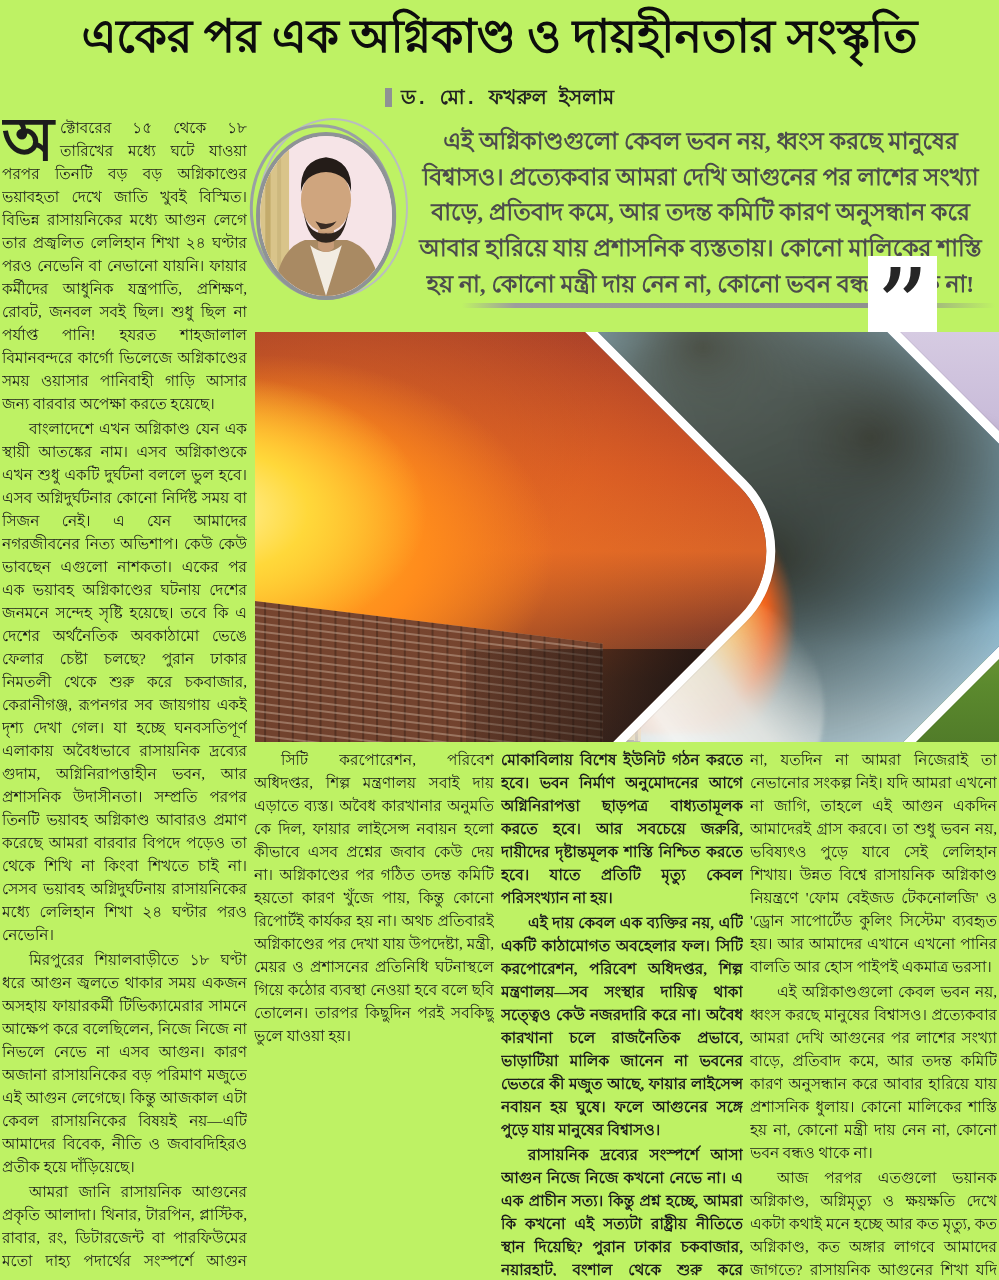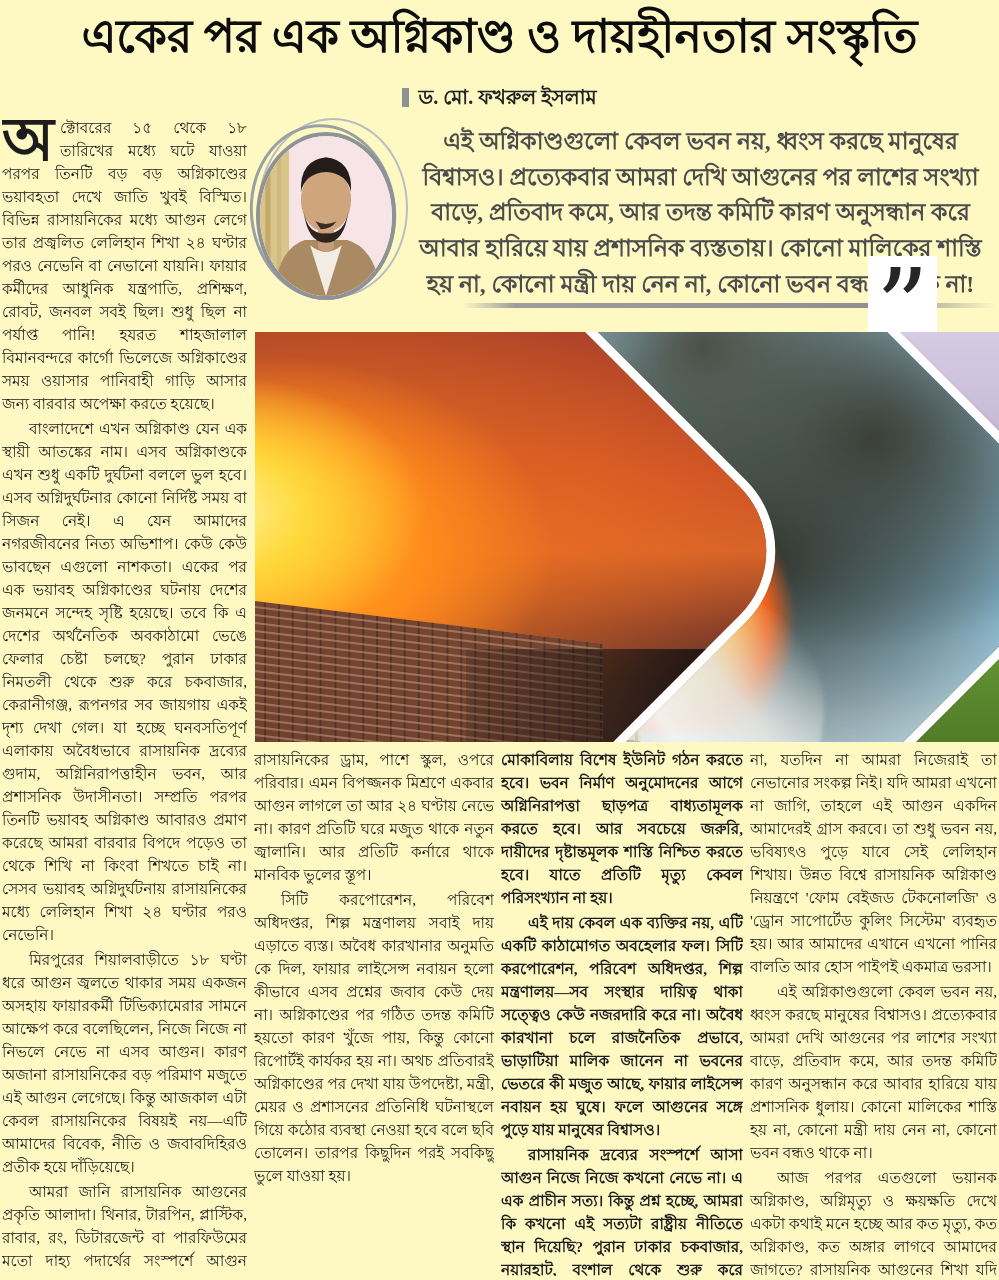--- a/index.html
+++ b/index.html
@@ -1,24 +1,24 @@
 <!DOCTYPE html>
 <html lang="bn"><head>
 <meta charset="utf-8">
 <style>
   html,body{margin:0;padding:0;background:#ffffff;}
   body{width:999px;height:1280px;position:relative;overflow:hidden;
        font-family:"Liberation Serif","DejaVu Serif",serif;color:#1b1b1b;}
-  .page{position:absolute;inset:0;background:#fef9c3;}
+  .page{position:absolute;inset:0;background:#bef264;}
 
   
   .headline{position:absolute;left:0;top:6px;width:999px;text-align:center;
             font-size:46px;line-height:1.35;font-weight:700;color:#0d0d0d;margin:0;}
   .byline{position:absolute;left:0;top:82px;width:999px;text-align:center;
-          font-size:20px;font-weight:700;color:#222;}
+          font-size:20px;font-weight:700;color:#222;font-family:Liberation Mono, monospace;}
   .byline-bar{display:inline-block;width:7px;height:19px;background:#8f9294;
               margin-right:9px;vertical-align:-3px;}
 
   
   .portrait{position:absolute;left:250px;top:124px;width:146px;height:176px;}
   .portrait .ring{position:absolute;inset:0;border-radius:50%;
                   border:3px solid #9aa0a4;transform:rotate(-6deg);}
   .portrait .ring2{position:absolute;left:8px;top:-6px;width:146px;height:176px;
                    border-radius:50%;border:2px solid #b9bdbf;}
   .portrait .photo{position:absolute;left:6px;top:8px;width:132px;height:160px;
@@ -181,21 +181,20 @@
     <div>
 
     <p class="para">বাংলাদেশে এখন অগ্নিকাণ্ড যেন এক স্থায়ী আতঙ্কের নাম। এসব অগ্নিকাণ্ডকে এখন শুধু একটি দুর্ঘটনা বললে ভুল হবে। এসব অগ্নিদুর্ঘটনার কোনো নির্দিষ্ট সময় বা সিজন নেই। এ যেন আমাদের নগরজীবনের নিত্য অভিশাপ। কেউ কেউ ভাবছেন এগুলো নাশকতা। একের পর এক ভয়াবহ অগ্নিকাণ্ডের ঘটনায় দেশের জনমনে সন্দেহ সৃষ্টি হয়েছে। তবে কি এ দেশের অর্থনৈতিক অবকাঠামো ভেঙে ফেলার চেষ্টা চলছে? পুরান ঢাকার নিমতলী থেকে শুরু করে চকবাজার, কেরানীগঞ্জ, রূপনগর সব জায়গায় একই দৃশ্য দেখা গেল। যা হচ্ছে ঘনবসতিপূর্ণ এলাকায় অবৈধভাবে রাসায়নিক দ্রব্যের গুদাম, অগ্নিনিরাপত্তাহীন ভবন, আর প্রশাসনিক উদাসীনতা। সম্প্রতি পরপর তিনটি ভয়াবহ অগ্নিকাণ্ড আবারও প্রমাণ করেছে আমরা বারবার বিপদে পড়েও তা থেকে শিখি না কিংবা শিখতে চাই না। সেসব ভয়াবহ অগ্নিদুর্ঘটনায় রাসায়নিকের মধ্যে লেলিহান শিখা ২৪ ঘণ্টার পরও নেভেনি।</p>
         <p class="para">মিরপুরের শিয়ালবাড়ীতে ১৮ ঘণ্টা ধরে আগুন জ্বলতে থাকার সময় একজন অসহায় ফায়ারকর্মী টিভিক্যামেরার সামনে আক্ষেপ করে বলেছিলেন, নিজে নিজে না নিভলে নেভে না এসব আগুন। কারণ অজানা রাসায়নিকের বড় পরিমাণ মজুতে এই আগুন লেগেছে। কিন্তু আজকাল এটা কেবল রাসায়নিকের বিষয়ই নয়—এটি আমাদের বিবেক, নীতি ও জবাবদিহিরও প্রতীক হয়ে দাঁড়িয়েছে।</p>
         <p class="para">আমরা জানি রাসায়নিক আগুনের প্রকৃতি আলাদা। থিনার, টারপিন, প্লাস্টিক, রাবার, রং, ডিটারজেন্ট বা পারফিউমের মতো দাহ্য পদার্থের সংস্পর্শে আগুন পড়লে পানি তা নেভাতে পারে না। বরং আরো গতি ছড়িয়ে দেয়। এমন পরিস্থিতিতে ফোম ও গ্যাসভিত্তিক প্রযুক্তি ছাড়া আগুন নিয়ন্ত্রণ সম্ভব নয়। অথচ বাংলাদেশে এখনো ফায়ার সার্ভিসের হাতে পর্যাপ্ত বিশেষায়িত সরঞ্জাম নেই বললে ভুল হবে। তারা সাহসিকতার সঙ্গে যুদ্ধ করেন আর নিজের আত্মাহুতি দেন বারবার। কিন্তু অব্যবস্থার আগুনের সামনে তাদের প্রচেষ্টা প্রায়ই ব্যর্থ হয়।</p>
       </div>
   </div>
 
   <div class="col col2">
 
-  <p class="para noindent">রাসায়নিকের ড্রাম, পাশে স্কুল, ওপরে পরিবার। এমন বিপজ্জনক মিশ্রণে একবার আগুন লাগলে তা আর ২৪ ঘণ্টায় নেভে না। কারণ প্রতিটি ঘরে মজুত থাকে নতুন জ্বালানি। আর প্রতিটি কর্নারে থাকে মানবিক ভুলের স্তূপ।</p>
       <p class="para">সিটি করপোরেশন, পরিবেশ অধিদপ্তর, শিল্প মন্ত্রণালয় সবাই দায় এড়াতে ব্যস্ত। অবৈধ কারখানার অনুমতি কে দিল, ফায়ার লাইসেন্স নবায়ন হলো কীভাবে এসব প্রশ্নের জবাব কেউ দেয় না। অগ্নিকাণ্ডের পর গঠিত তদন্ত কমিটি হয়তো কারণ খুঁজে পায়, কিন্তু কোনো রিপোর্টই কার্যকর হয় না। অথচ প্রতিবারই অগ্নিকাণ্ডের পর দেখা যায় উপদেষ্টা, মন্ত্রী, মেয়র ও প্রশাসনের প্রতিনিধি ঘটনাস্থলে গিয়ে কঠোর ব্যবস্থা নেওয়া হবে বলে ছবি তোলেন। তারপর কিছুদিন পরই সবকিছু ভুলে যাওয়া হয়।</p>
     </div>
 
   <div class="col col3">
 
   <p class="para noindent">মোকাবিলায় বিশেষ ইউনিট গঠন করতে হবে। ভবন নির্মাণ অনুমোদনের আগে অগ্নিনিরাপত্তা ছাড়পত্র বাধ্যতামূলক করতে হবে। আর সবচেয়ে জরুরি, দায়ীদের দৃষ্টান্তমূলক শাস্তি নিশ্চিত করতে হবে। যাতে প্রতিটি মৃত্যু কেবল পরিসংখ্যান না হয়।</p>
       <p class="para">এই দায় কেবল এক ব্যক্তির নয়, এটি একটি কাঠামোগত অবহেলার ফল। সিটি করপোরেশন, পরিবেশ অধিদপ্তর, শিল্প মন্ত্রণালয়—সব সংস্থার দায়িত্ব থাকা সত্ত্বেও কেউ নজরদারি করে না। অবৈধ কারখানা চলে রাজনৈতিক প্রভাবে, ভাড়াটিয়া মালিক জানেন না ভবনের ভেতরে কী মজুত আছে, ফায়ার লাইসেন্স নবায়ন হয় ঘুষে। ফলে আগুনের সঙ্গে পুড়ে যায় মানুষের বিশ্বাসও।</p>
       <p class="para">রাসায়নিক দ্রব্যের সংস্পর্শে আসা আগুন নিজে নিজে কখনো নেভে না। এ এক প্রাচীন সত্য। কিন্তু প্রশ্ন হচ্ছে, আমরা কি কখনো এই সত্যটা রাষ্ট্রীয় নীতিতে স্থান দিয়েছি? পুরান ঢাকার চকবাজার, নয়ারহাট, বংশাল থেকে শুরু করে রূপনগর পর্যন্ত, অসংখ্য বাসাবাড়ি ছাড়াও সারা রাজধানীতে লুকানো গুদামে এখনো দাহ্য রাসায়নিক দ্রব্য মজুত রাখা হয়। ফায়ার সার্ভিসের অনুমতি ছাড়াই এসব কারখানা চলে দিনের পর দিন। তাদের পাশে থাকে স্কুল, মসজিদ, আবাসিক ভবন—অর্থাৎ মৃত্যুর ফাঁদে ঘেরা জীবন্ত মানুষ।</p>
     </div>
 

